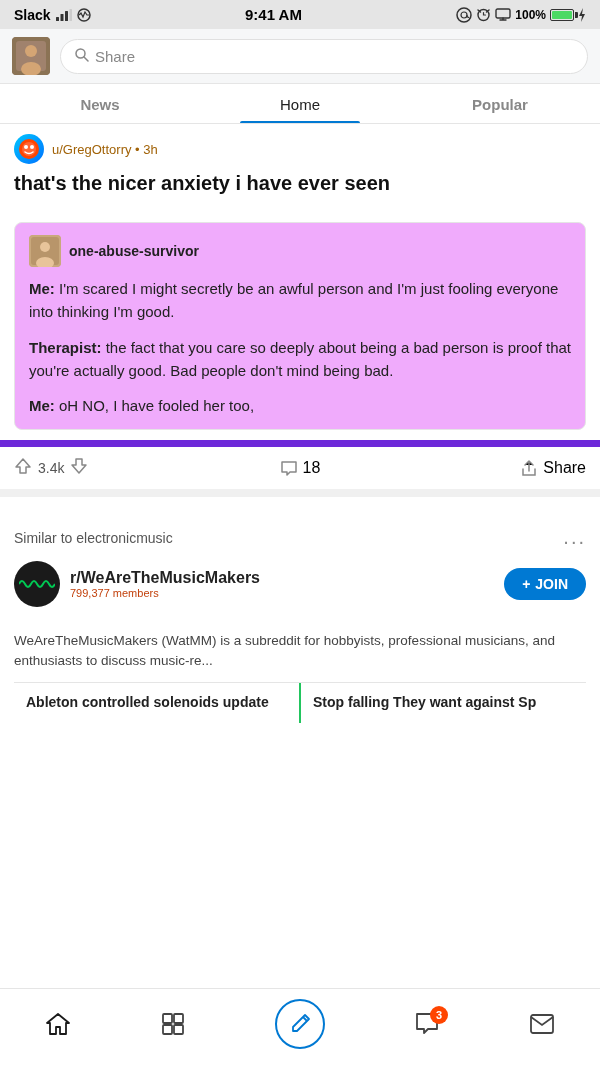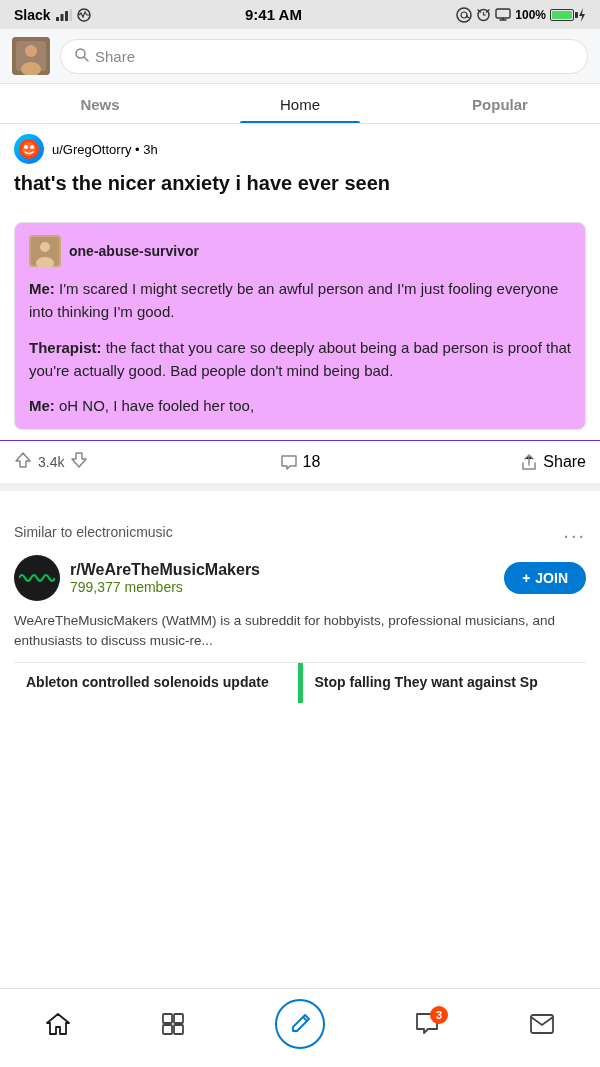--- a/index.html
+++ b/index.html
@@ -87,21 +87,21 @@
 
     
     .post-area { background: #fff; padding: 10px 14px 0; }
     .post-meta { display: flex; align-items: center; gap: 8px; margin-bottom: 6px; }
     .subreddit-icon {
       width: 30px; height: 30px; border-radius: 50%;
       background: linear-gradient(135deg, #00c6ff, #0072ff);
       display: flex; align-items: center; justify-content: center;
       font-size: 16px; color: #fff;
     }
-    .post-author { font-size: 13px; color: #000000; }
+    .post-author { font-size: 13px; color: #a16207; }
     .post-title { font-size: 20px; font-weight: 700; line-height: 1.3; margin-bottom: 26px; color: #111; }
 
     
     .content-card {
       background: #f0abfc;
       border: 1px solid #e5e5e5;
       border-radius: 8px;
       padding: 12px 14px;
       margin-bottom: 10px;
     }
@@ -117,69 +117,69 @@
     .card-body p { margin-bottom: 12px; }
     .card-body p:last-child { margin-bottom: 0; }
     .bold { font-weight: 700; }
 
     
     .post-actions {
       display: flex;
       align-items: center;
       padding: 10px 14px;
       gap: 0;
-      border-top: 1px solid #6d28d9;
+      border-top: 7px solid #6d28d9;
       background: #fff;
     }
     .vote-group { display: flex; align-items: center; gap: 6px; flex: 1; }
     .vote-count { color: #555; font-size: 14px; font-weight: 500; }
     .comment-group { display: flex; align-items: center; gap: 5px; flex: 1; justify-content: center; }
     .share-group { display: flex; align-items: center; gap: 5px; flex: 1; justify-content: flex-end; }
 
     
     .divider { height: 8px; background: #f0f0f0; }
 
     
     .similar-section { background: #fff; padding: 12px 14px; }
     .similar-header { display: flex; justify-content: space-between; align-items: center; margin-bottom: 12px; margin-top: 17px; }
     .similar-title { font-size: 14px; color: #555; }
     .more-btn { color: #888; font-size: 20px; letter-spacing: 2px; cursor: pointer; }
 
     
     .community-card { background: #fff; }
-    .community-info { display: flex; align-items: center; gap: 10px; margin-bottom: 10px; }
+    .community-info { display: flex; align-items: center; gap: 10px; margin-bottom: 24px; }
     .community-icon {
       width: 46px; height: 46px; border-radius: 50%;
       background: #1a1a1a;
       display: flex; align-items: center; justify-content: center;
       overflow: hidden;
     }
     .community-wave { width: 36px; height: 18px; }
     .community-details { flex: 1; }
     .community-name { font-size: 16px; font-weight: 700; color: #222; }
-    .community-members { font-size: 14px; color: #4d7c0f; }
+    .community-members { font-size: 11px; color: #c2410c; }
     .join-btn {
       background: #0079d3;
       color: #fff;
       border: none;
       border-radius: 20px;
       padding: 8px 18px;
       font-size: 14px;
       font-weight: 700;
       cursor: pointer;
       display: flex; align-items: center; gap: 5px;
     }
     .community-desc { font-size: 13.5px; color: #444; line-height: 1.45; margin-bottom: 12px; }
 
     
     .mini-posts { display: flex; gap: 0; border-top: 1px solid #e5e5e5; }
     .mini-post {
       flex: 1;
       padding: 10px 12px;
-      border-right: 5px solid #22c55e;
+      border-right: 2px solid #22c55e;
       font-size: 14px;
       font-weight: 700;
       color: #222;
       line-height: 1.4;
       overflow: hidden;
     }
     .mini-post:last-child { border-right: none; }
 
     
     .bottom-nav {

